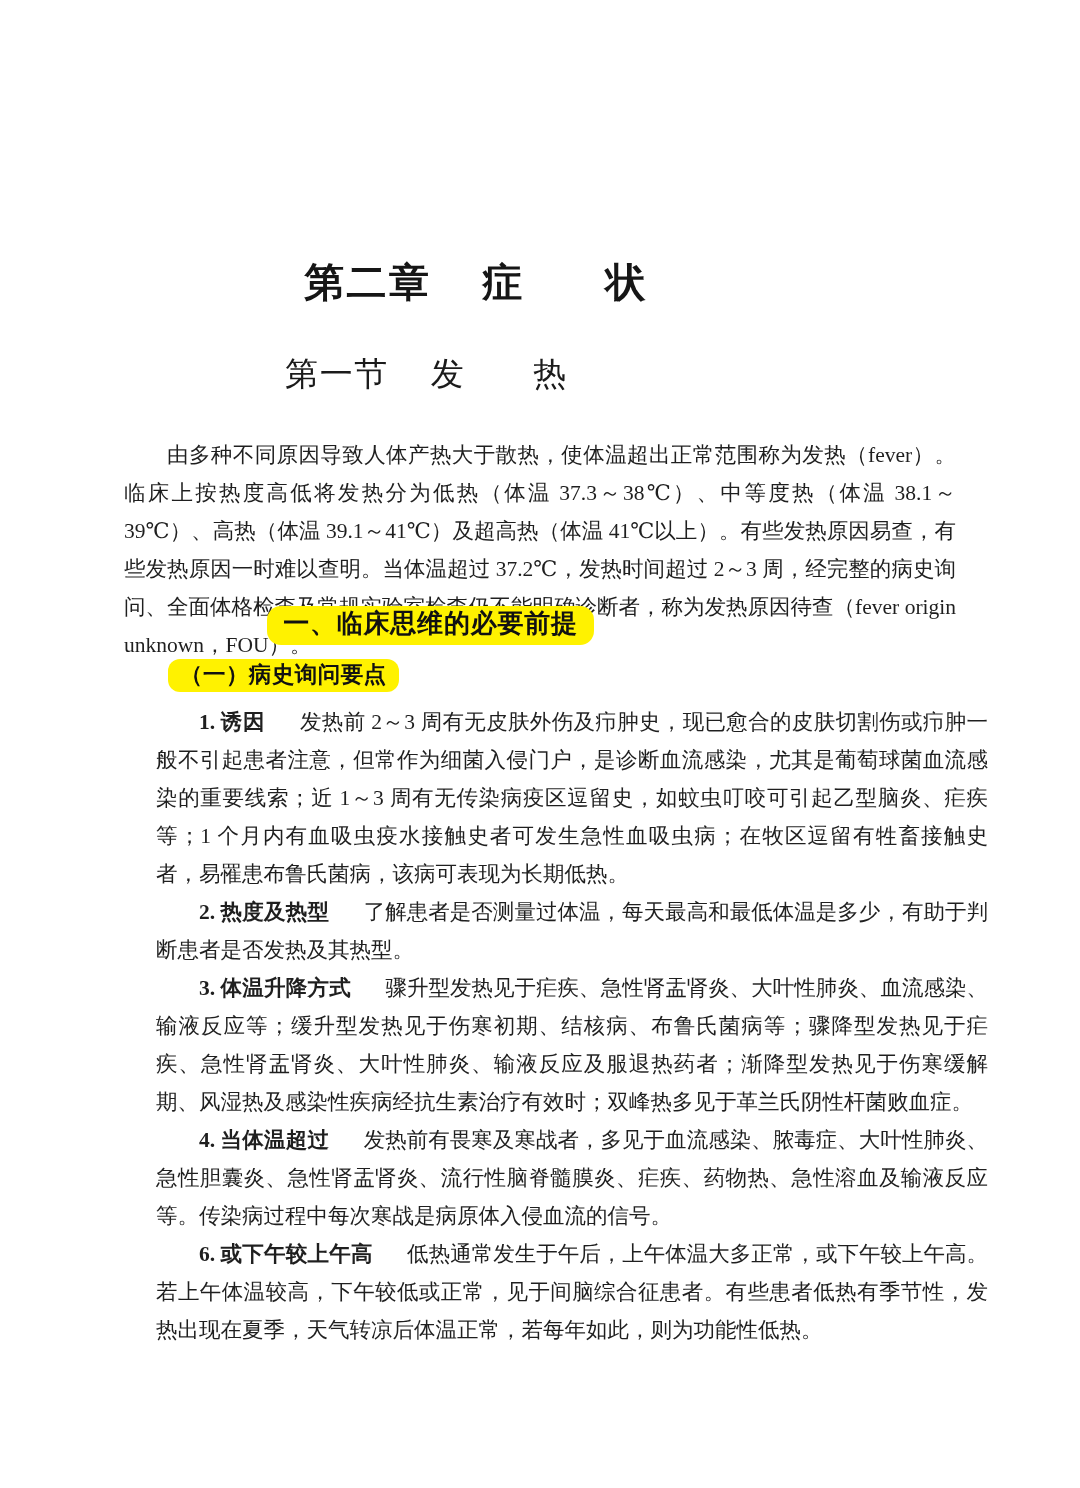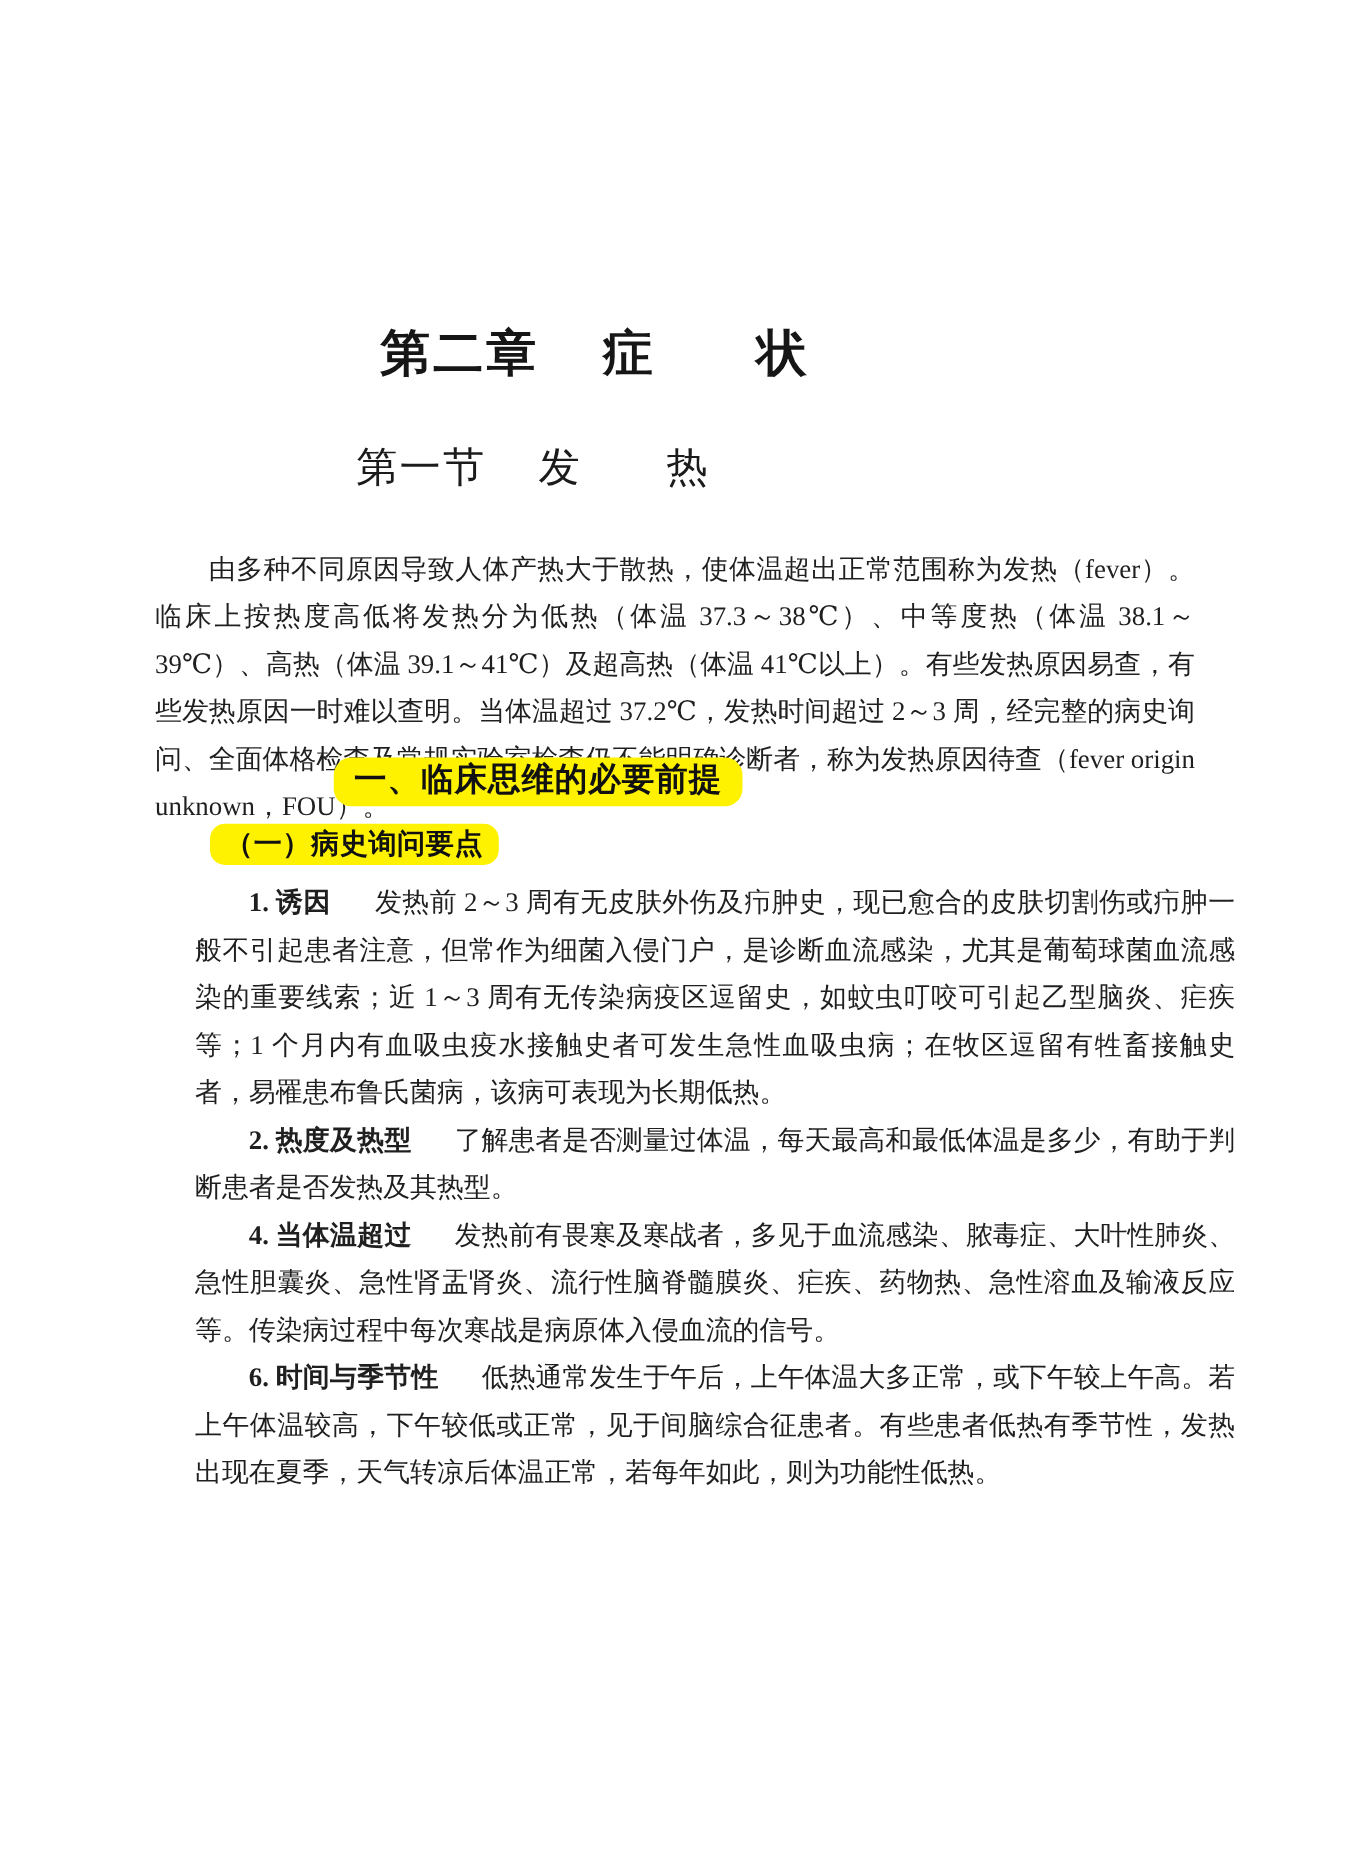--- a/index.html
+++ b/index.html
@@ -174,31 +174,37 @@
       <span>发热前 2～3 周有无皮肤外伤及疖肿史，现已愈合的皮肤切割伤或疖肿一般不引起患者注意，但常作为细菌入侵门户，是诊断血流感染，尤其是葡萄球菌血流感染的重要线索；近 1～3 周有无传染病疫区逗留史，如蚊虫叮咬可引起乙型脑炎、疟疾等；1 个月内有血吸虫疫水接触史者可发生急性血吸虫病；在牧区逗留有牲畜接触史者，易罹患布鲁氏菌病，该病可表现为长期低热。</span>
     </p>
 
     <p class="item">
       <span class="num">2.</span>
       <span class="term">热度及热型</span>
       <span class="spacer"></span>
       <span>了解患者是否测量过体温，每天最高和最低体温是多少，有助于判断患者是否发热及其热型。</span>
     </p>
 
+    <p class="item">
+      <span class="num">3.</span>
+      <span class="term">体温升降方式</span>
+      <span class="spacer"></span>
+      <span>骤升型发热见于疟疾、急性肾盂肾炎、大叶性肺炎、血流感染、输液反应等；缓升型发热见于伤寒初期、结核病、布鲁氏菌病等；骤降型发热见于疟疾、急性肾盂肾炎、大叶性肺炎、输液反应及服退热药者；渐降型发热见于伤寒缓解期、风湿热及感染性疾病经抗生素治疗有效时；双峰热多见于革兰氏阴性杆菌败血症。</span>
+    </p>
 
     <p class="item">
       <span class="num">4.</span>
       <span class="term">当体温超过</span>
       <span class="spacer"></span>
       <span>发热前有畏寒及寒战者，多见于血流感染、脓毒症、大叶性肺炎、急性胆囊炎、急性肾盂肾炎、流行性脑脊髓膜炎、疟疾、药物热、急性溶血及输液反应等。传染病过程中每次寒战是病原体入侵血流的信号。</span>
     </p>
 
 
     <p class="item">
       <span class="num">6.</span>
-      <span class="term">时间与季节性</span>
+      <span class="term">或下午较上午高</span>
       <span class="spacer"></span>
       <span>低热通常发生于午后，上午体温大多正常，或下午较上午高。若上午体温较高，下午较低或正常，见于间脑综合征患者。有些患者低热有季节性，发热出现在夏季，天气转凉后体温正常，若每年如此，则为功能性低热。</span>
     </p>
 
   </div>
 
 </div>
 
 </body></html>

